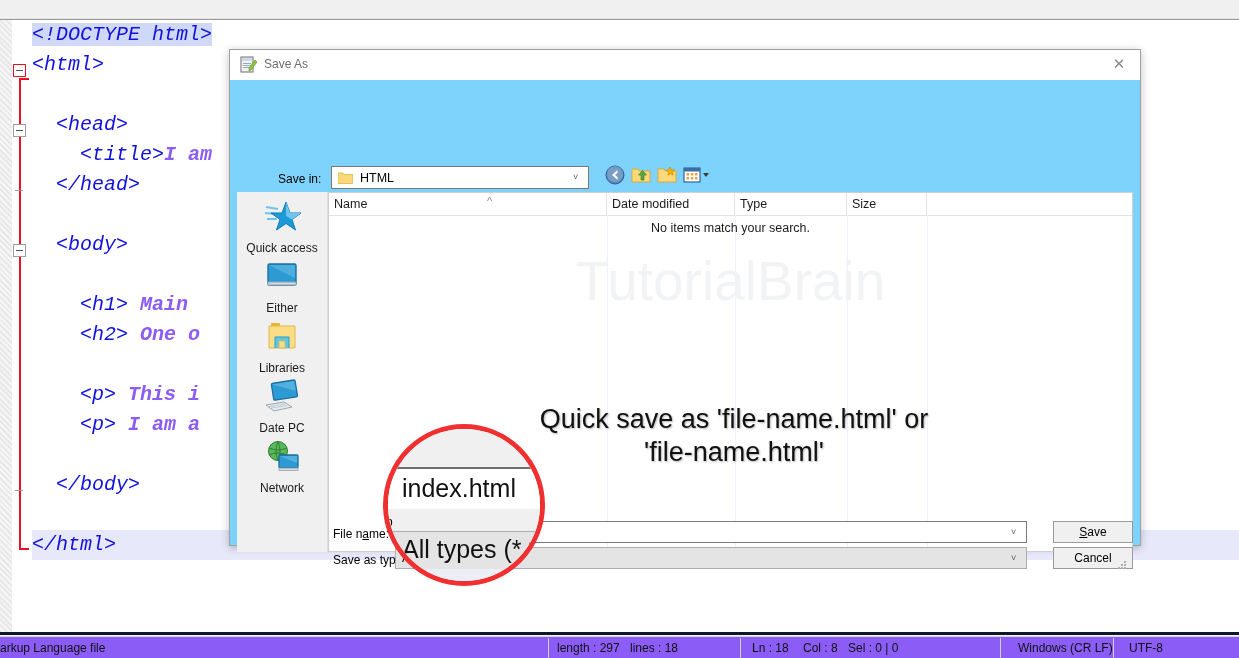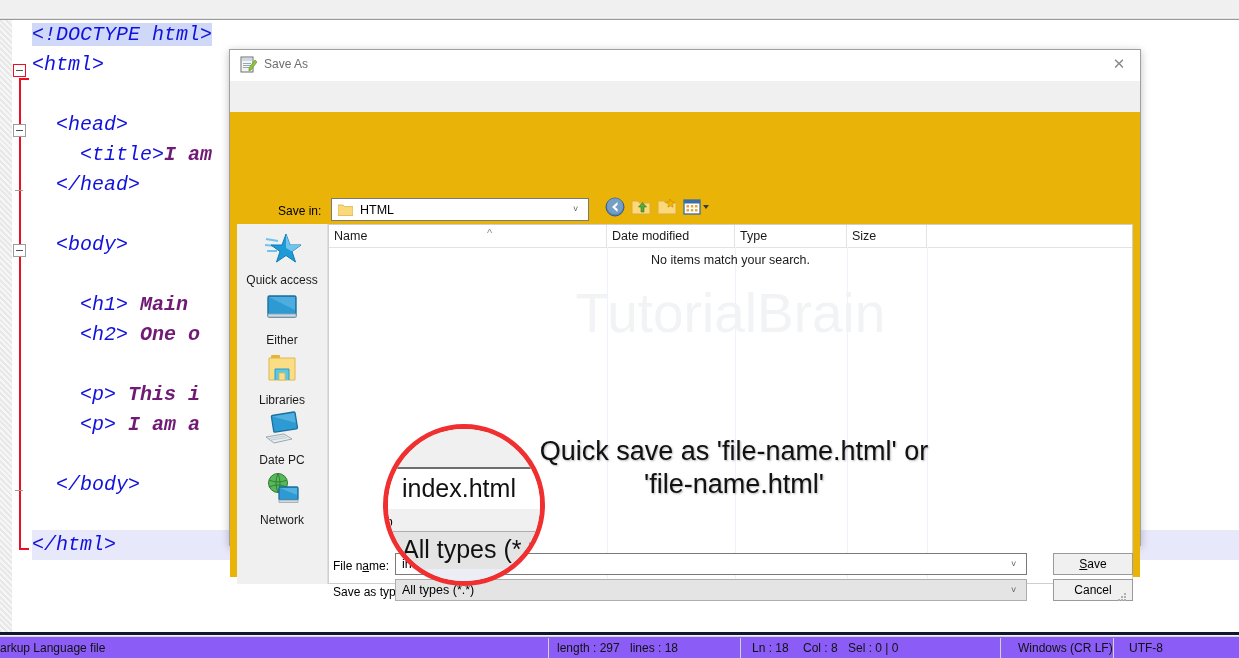--- a/index.html
+++ b/index.html
@@ -58,21 +58,21 @@
   .code {
     position: absolute; left: 32px; top: 0; width: 1207px; height: 612px;
     font-family: "Liberation Mono", monospace;
     font-size: 20px;
     line-height: 30px;
     white-space: pre;
     color: #000;
   }
   .code .ln { position: absolute; left: 0; height: 30px; font-style: italic; }
   .tag { color: #1111dd; font-weight: 400;}
-  .txt { color: #701a75; font-weight: bold; }
+  .txt { color: #8b5cf6; font-weight: bold; }
   .hl-line { position:absolute; left:0; width:1207px; height:30px; background:#e8e8fb; }
   .sel { background:#cfd8f7; }
 
   
   .dlg {
     position: absolute; left: 229px; top: 49px; width: 912px; height: 497px;
     background: #f0f0f0;
     border: 1px solid #a0a0a0;
     box-shadow: 0 2px 8px rgba(0,0,0,.25);
     box-sizing: border-box;
@@ -87,21 +87,21 @@
   .dlg-title-text {
     position: absolute; left: 34px; top: 7px;
     font-size: 12px; color: #6d6d6d;
   }
   .dlg-close {
     position: absolute; right: 8px; top: 4px;
     width: 26px; height: 20px;
     color:#8a8a8a; font-size: 15px; text-align:center; line-height:20px;
     cursor: default;
   }
-  .dlg-body { position:absolute; left:0; top:30px; width:910px; height:465px; background:#eab308;margin-top:32px; }
+  .dlg-body { position:absolute; left:0; top:30px; width:910px; height:465px; background:#7dd3fc; }
 
   .savein-label {
     position:absolute; left:48px; top:92px; font-size:12px; color:#000;
   }
   .savein-combo {
     position:absolute; left:101px; top:86px; width:258px; height:23px;
     background:#ffffff; border:1px solid #7a7a7a; box-sizing:border-box;
   }
   .savein-folder {
     position:absolute; left:6px; top:4px; width:15px; height:13px;

